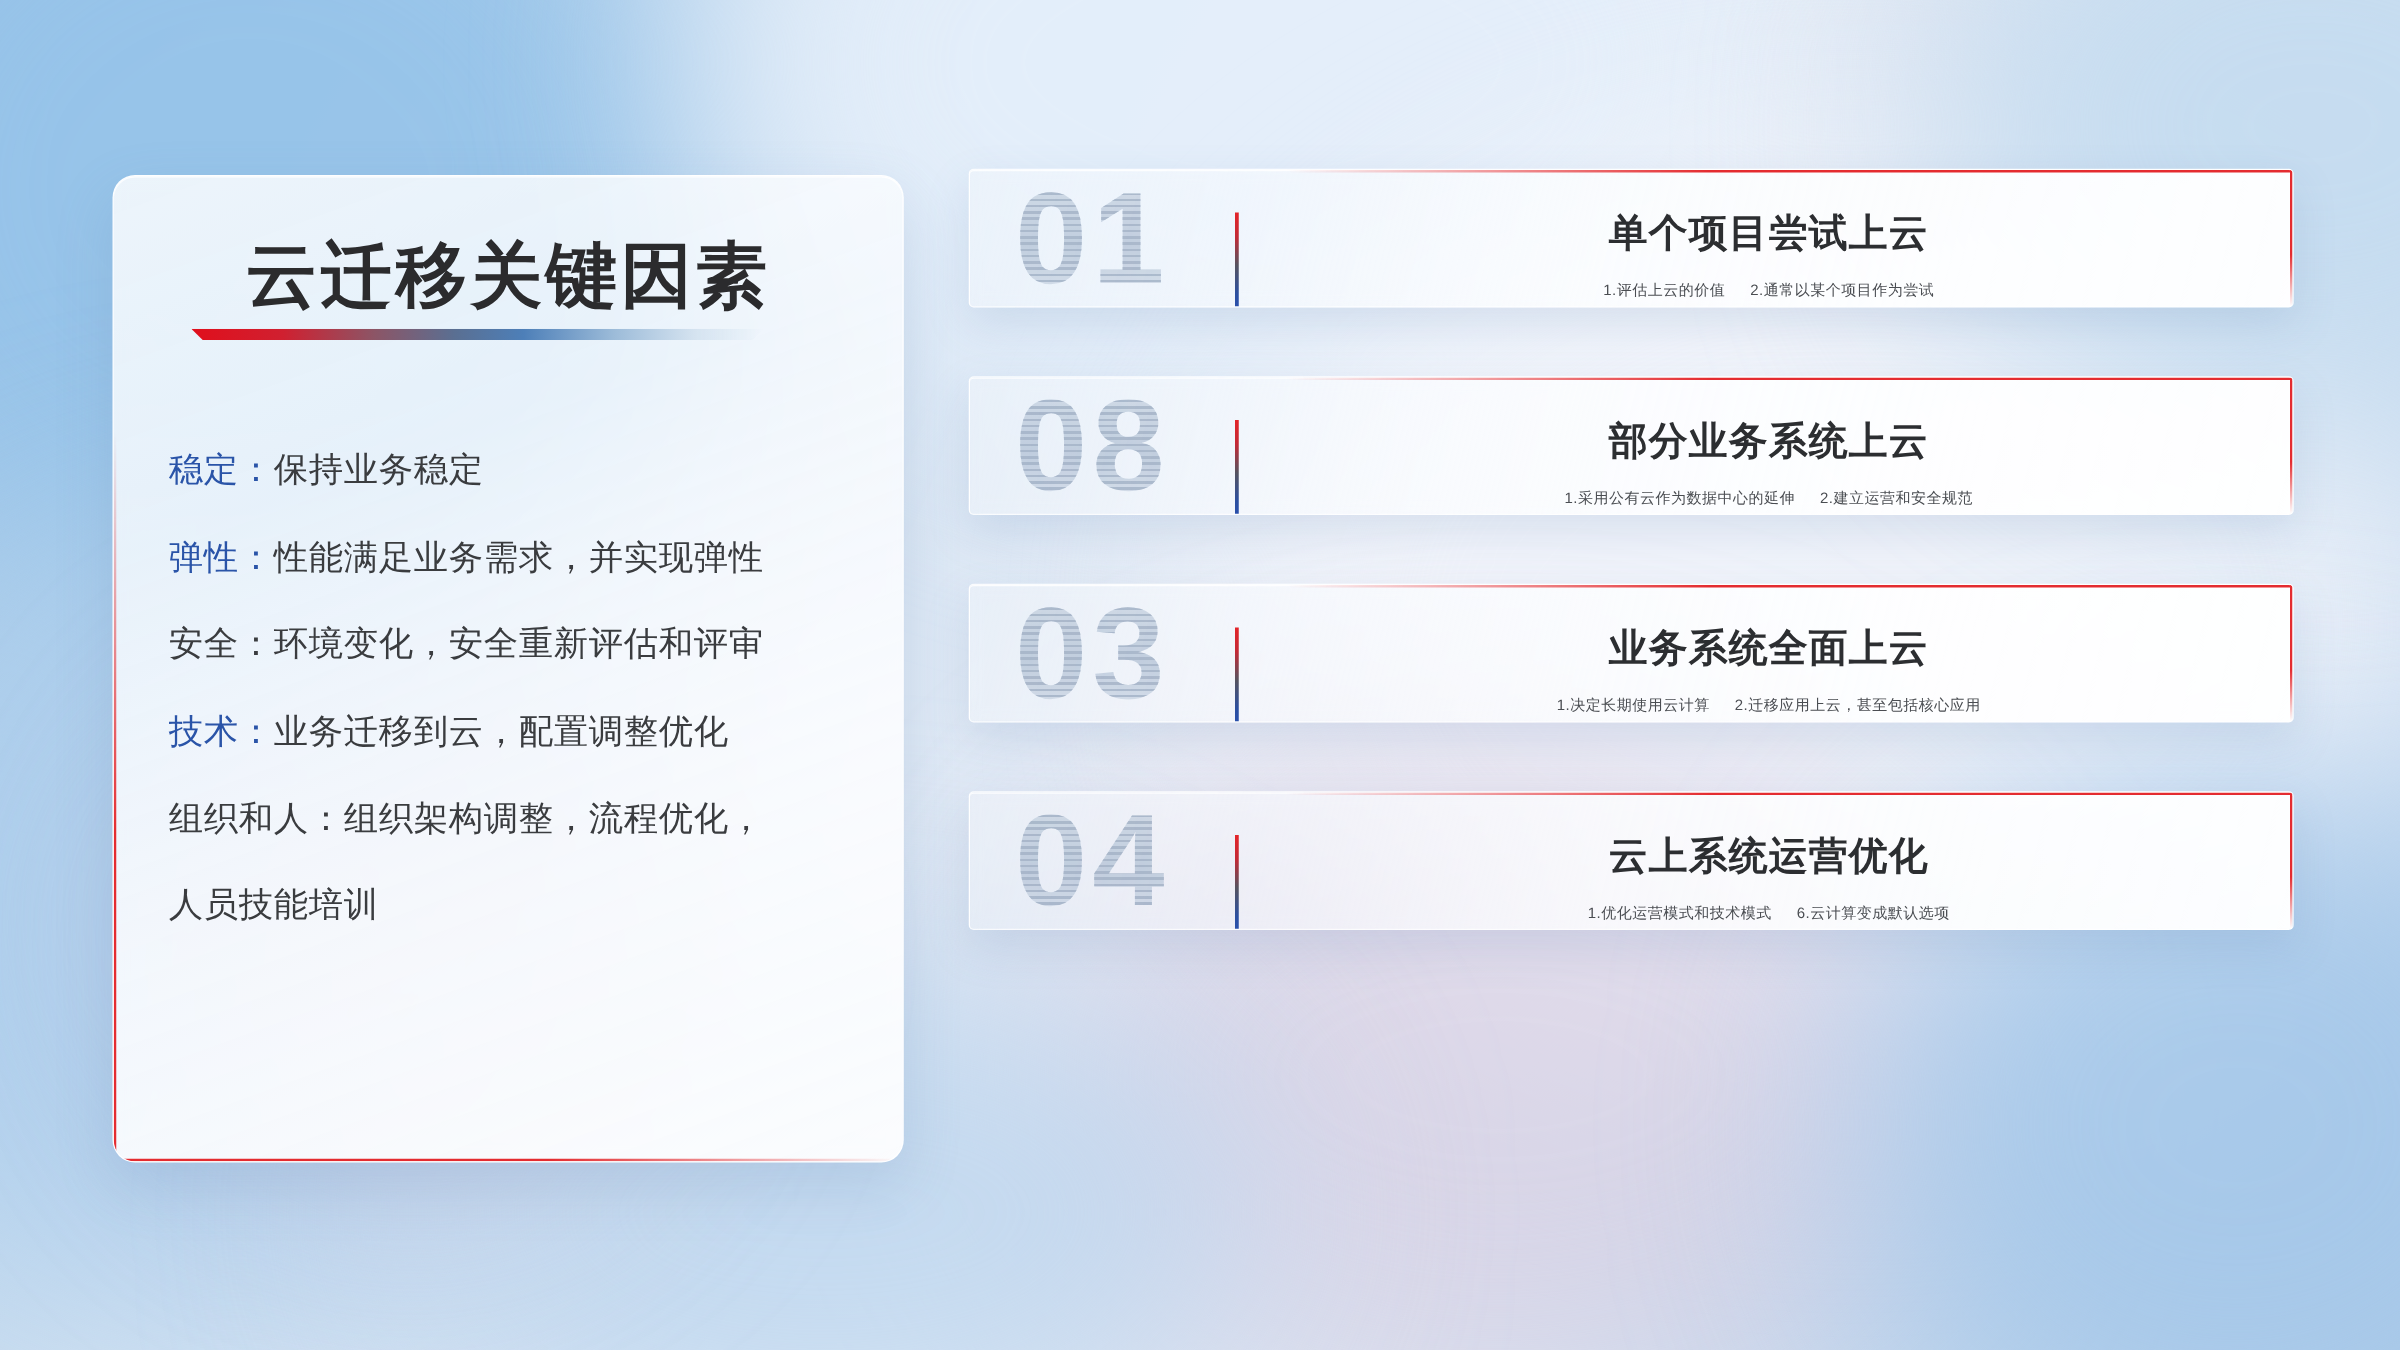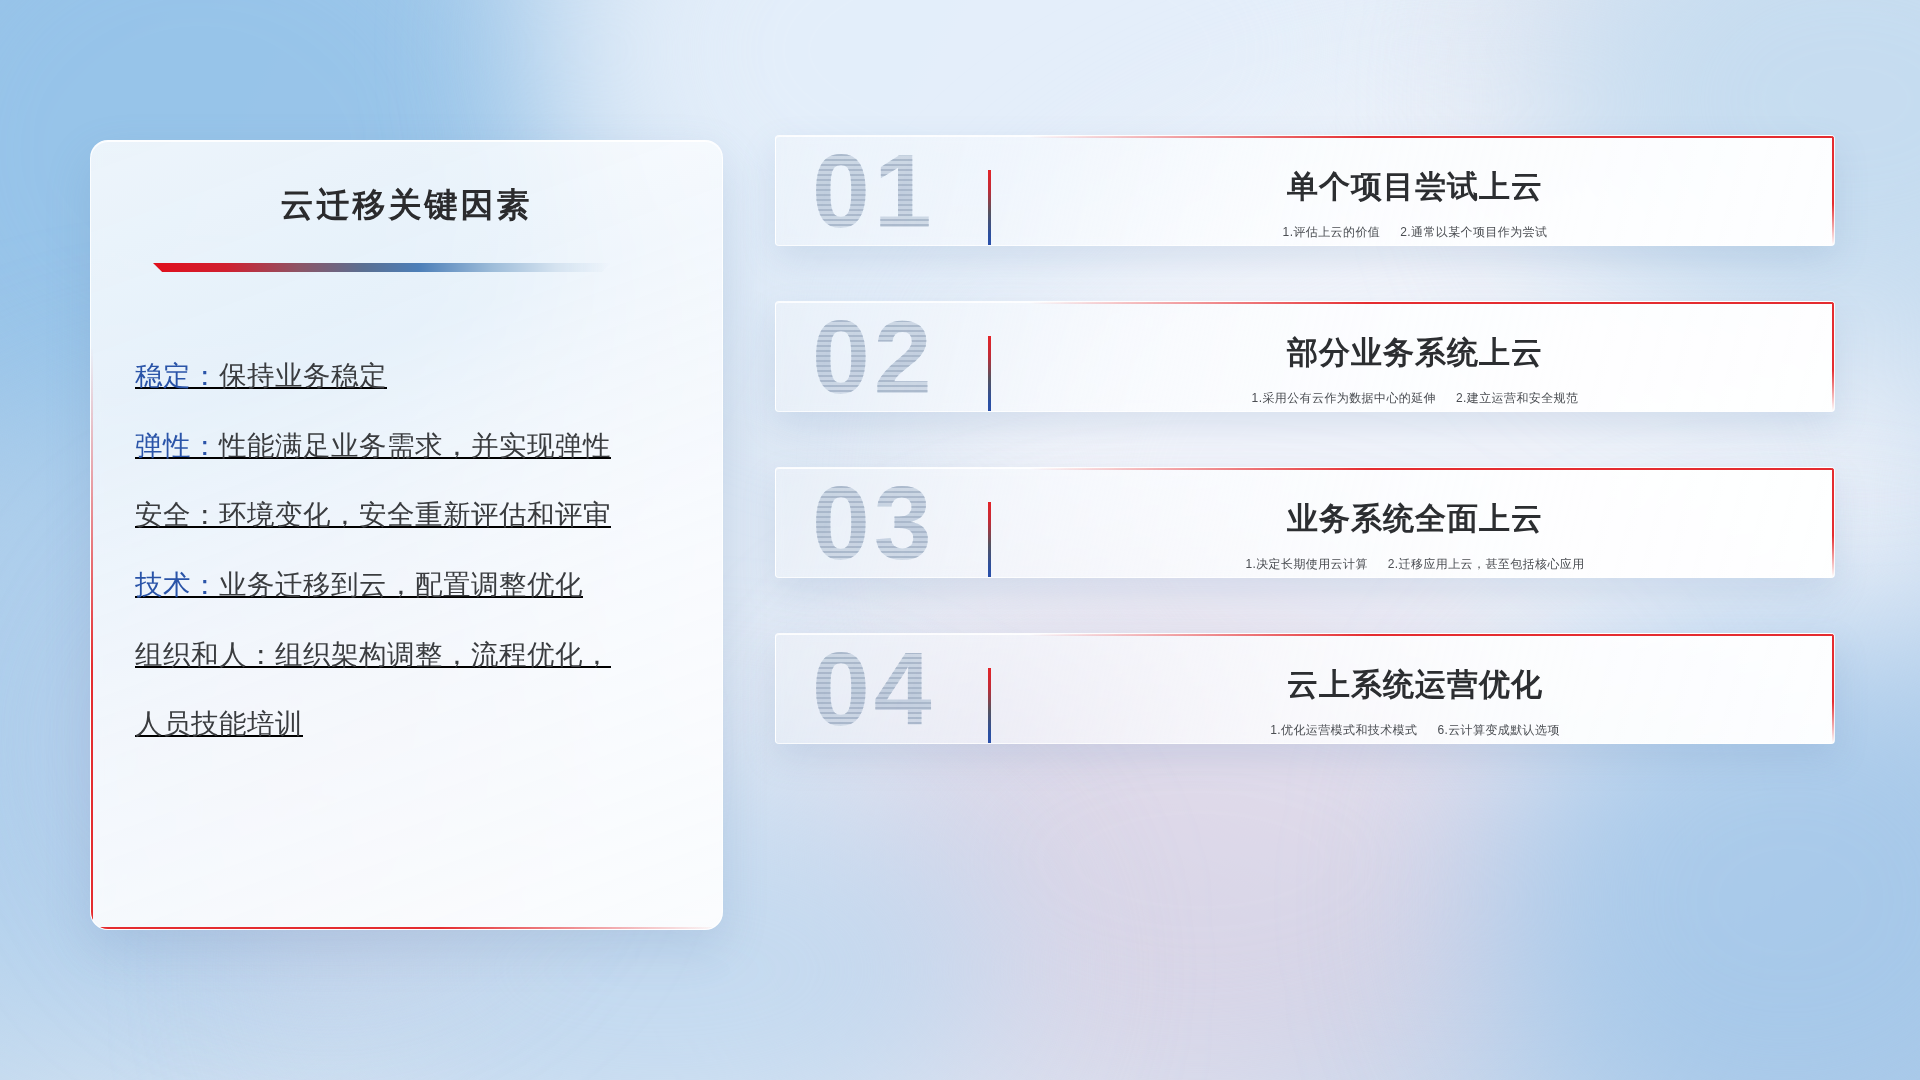--- a/index.html
+++ b/index.html
@@ -73,21 +73,21 @@
     left: 0; bottom: 0;
     width: 100%; height: 2px;
     background: linear-gradient(90deg, #e42c30 0%, #e42c30 55%, rgba(228,44,48,0) 100%);
   }
 
   #panel-title {
     position: absolute;
     left: 0; top: 42px;
     width: 100%;
     text-align: center;
-    font-size: 33px;
+    font-size: 57px;
     font-weight: bold;
     letter-spacing: 3px;
     color: #2b2b2d;
   }
 
   #panel-rule {
     position: absolute;
     left: 62px;
     top: 122px;
     width: 458px;
@@ -102,21 +102,20 @@
         #d5e3f0 88%,
         rgba(232,240,248,0) 100%);
     clip-path: polygon(0 0, 100% 0, 98% 100%, 2% 100%);
   }
 
   #panel-list {
     position: absolute;
     left: 44px;
     top: 218px;
     right: 28px;
-    text-decoration: underline;
   }
   .panel-line {
     font-size: 27.5px;
     line-height: 1.26;
     color: #3a3c3f;
     margin-bottom: 35px;
     letter-spacing: .5px;
     white-space: nowrap;
   }
   .panel-line .lbl { color: #2a54a8; }
@@ -271,21 +270,21 @@
       <div class="card-divider"></div>
       <div class="card-body">
         <div class="card-title">单个项目尝试上云</div>
         <div class="card-sub">
           <span>1.评估上云的价值</span><span class="gap"></span><span>2.通常以某个项目作为尝试</span>
         </div>
       </div>
     </div>
 
     <div class="card">
-      <div class="card-num">02</div>
+      <div class="card-num">08</div>
       <div class="card-divider"></div>
       <div class="card-body">
         <div class="card-title">部分业务系统上云</div>
         <div class="card-sub">
           <span>1.采用公有云作为数据中心的延伸</span><span class="gap"></span><span>2.建立运营和安全规范</span>
         </div>
       </div>
     </div>
 
     <div class="card">

